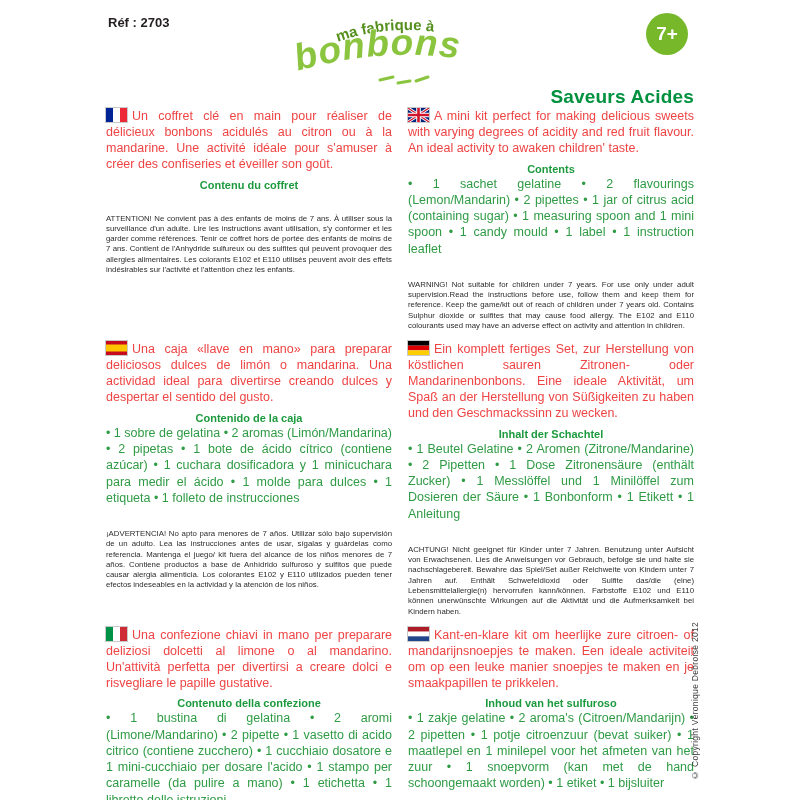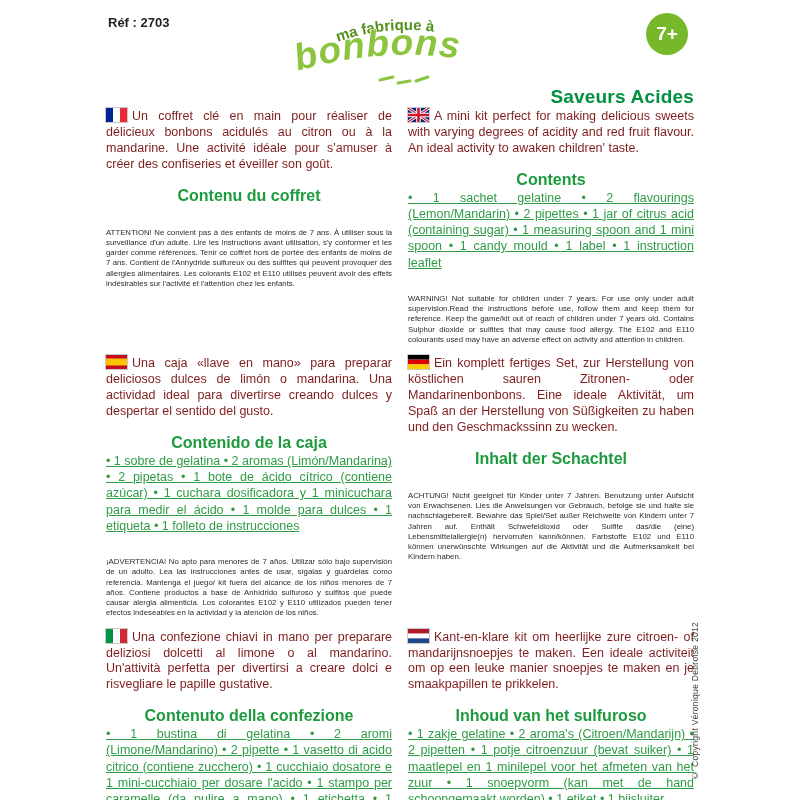--- a/index.html
+++ b/index.html
@@ -14,26 +14,26 @@
            background:#76b82a; color:#fff; font-weight:bold; font-size:19px;
            display:flex; align-items:center; justify-content:center; }
   .logo-wrap { width:240px; margin:0 auto; text-align:center; }
   .subtitle { text-align:right; font-size:19px; font-weight:bold; color:#00913f; margin-top:-6px; letter-spacing:.2px; }
 
   
   .grid { display:grid; grid-template-columns:1fr 1fr; column-gap:16px; margin-top:10px; }
   .sec { margin-bottom:10px; }
   .sec.r1 { min-height:200px; }
   .sec.r2 { min-height:192px; }
-  .intro { font-size:12.5px; line-height:1.27; text-align:justify; color:#7f1d1d; }
+  .intro { font-size:12.5px; line-height:1.27; text-align:justify; color:#ef4444; }
   .flag { display:inline-block; width:21px; height:14px; vertical-align:-2px; margin-right:5px;
           outline:1px solid #c9c9c9; }
   .flag svg { display:block; width:21px; height:14px; }
-  .sec-title { text-align:center; font-size:16px; font-weight:bold; color:#1d9a3e; margin-top:14px; }
-  .items { font-size:12.5px; line-height:1.3; text-align:justify; color:#2f9b45; margin-top:1px;text-decoration:underline; }
+  .sec-title { text-align:center; font-size:11px; font-weight:bold; color:#1d9a3e; margin-top:6px; }
+  .items { font-size:12.5px; line-height:1.3; text-align:justify; color:#2f9b45; margin-top:1px; }
   .warning { font-size:7.8px; line-height:1.32; text-align:justify; color:#2b2b2b; margin-top:23px; }
   .copyright { position:absolute; left:690px; top:555px; height:225px; width:14px;
                writing-mode:vertical-rl; transform:rotate(180deg);
                font-size:8.5px; color:#3c3c3c; text-align:left; letter-spacing:.3px; }
 </style>
 </head>
 <body>
 
 <div class="page">
   <div class="content">
@@ -106,20 +106,21 @@
 
       <div class="sec r2">
         <div class="intro">
           <span class="flag"><svg viewBox="0 0 21 14">
                 <rect width="21" height="4.67" fill="#000"></rect>
                 <rect y="4.67" width="21" height="4.67" fill="#dd0000"></rect>
                 <rect y="9.33" width="21" height="4.67" fill="#ffce00"></rect>
               </svg></span><span>Ein komplett fertiges Set, zur Herstellung von köstlichen sauren Zitronen- oder Mandarinenbonbons. Eine ideale Aktivität, um Spaß an der Herstellung von Süßigkeiten zu haben und den Geschmackssinn zu wecken.</span>
         </div>
         <div class="sec-title">Inhalt der Schachtel</div>
+        <div class="items">• 1 Beutel Gelatine • 2 Aromen (Zitrone/Mandarine) • 2 Pipetten • 1 Dose Zitronensäure (enthält Zucker) • 1 Messlöffel und 1 Minilöffel zum Dosieren der Säure • 1 Bonbonform • 1 Etikett • 1 Anleitung</div>
         <div class="warning">ACHTUNG! Nicht geeignet für Kinder unter 7 Jahren. Benutzung unter Aufsicht von Erwachsenen. Lies die Anweisungen vor Gebrauch, befolge sie und halte sie nachschlagebereit. Bewahre das Spiel/Set außer Reichweite von Kindern unter 7 Jahren auf. Enthält Schwefeldioxid oder Sulfite das/die (eine) Lebensmittelallergie(n) hervorrufen kann/können. Farbstoffe E102 und E110 können unerwünschte Wirkungen auf die Aktivität und die Aufmerksamkeit bei Kindern haben.</div>
       </div>
 
       <div class="sec r3">
         <div class="intro">
           <span class="flag"><svg viewBox="0 0 21 14">
                 <rect width="7" height="14" fill="#009246"></rect>
                 <rect x="7" width="7" height="14" fill="#fff"></rect>
                 <rect x="14" width="7" height="14" fill="#ce2b37"></rect>
               </svg></span><span>Una confezione chiavi in mano per preparare deliziosi dolcetti al limone o al mandarino. Un'attività perfetta per divertirsi a creare dolci e risvegliare le papille gustative.</span>

